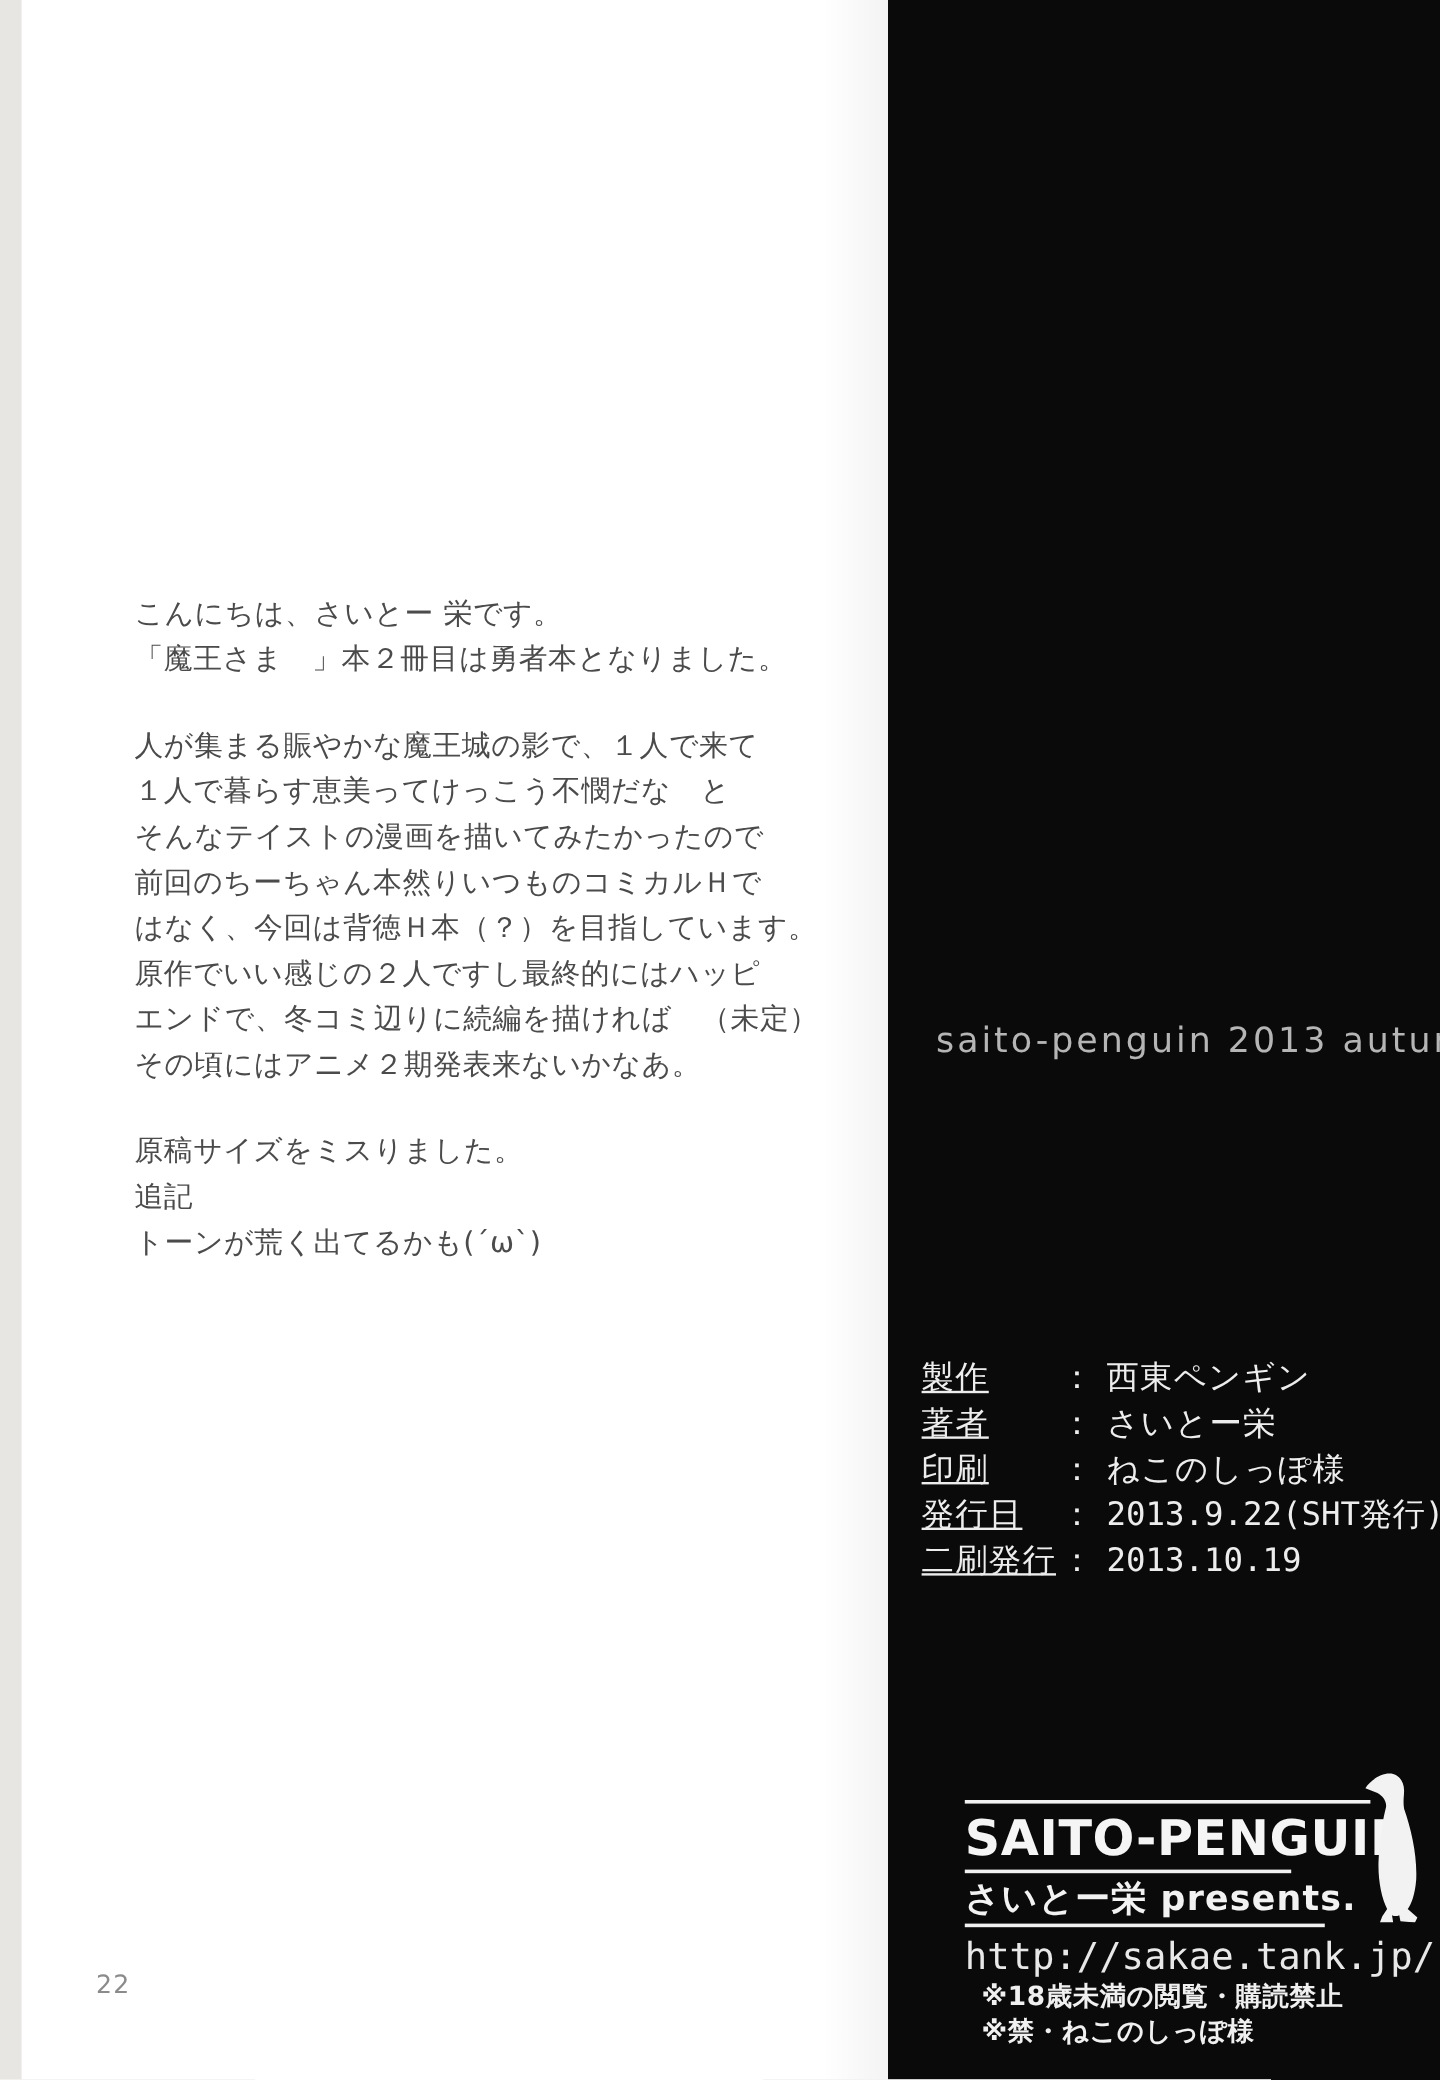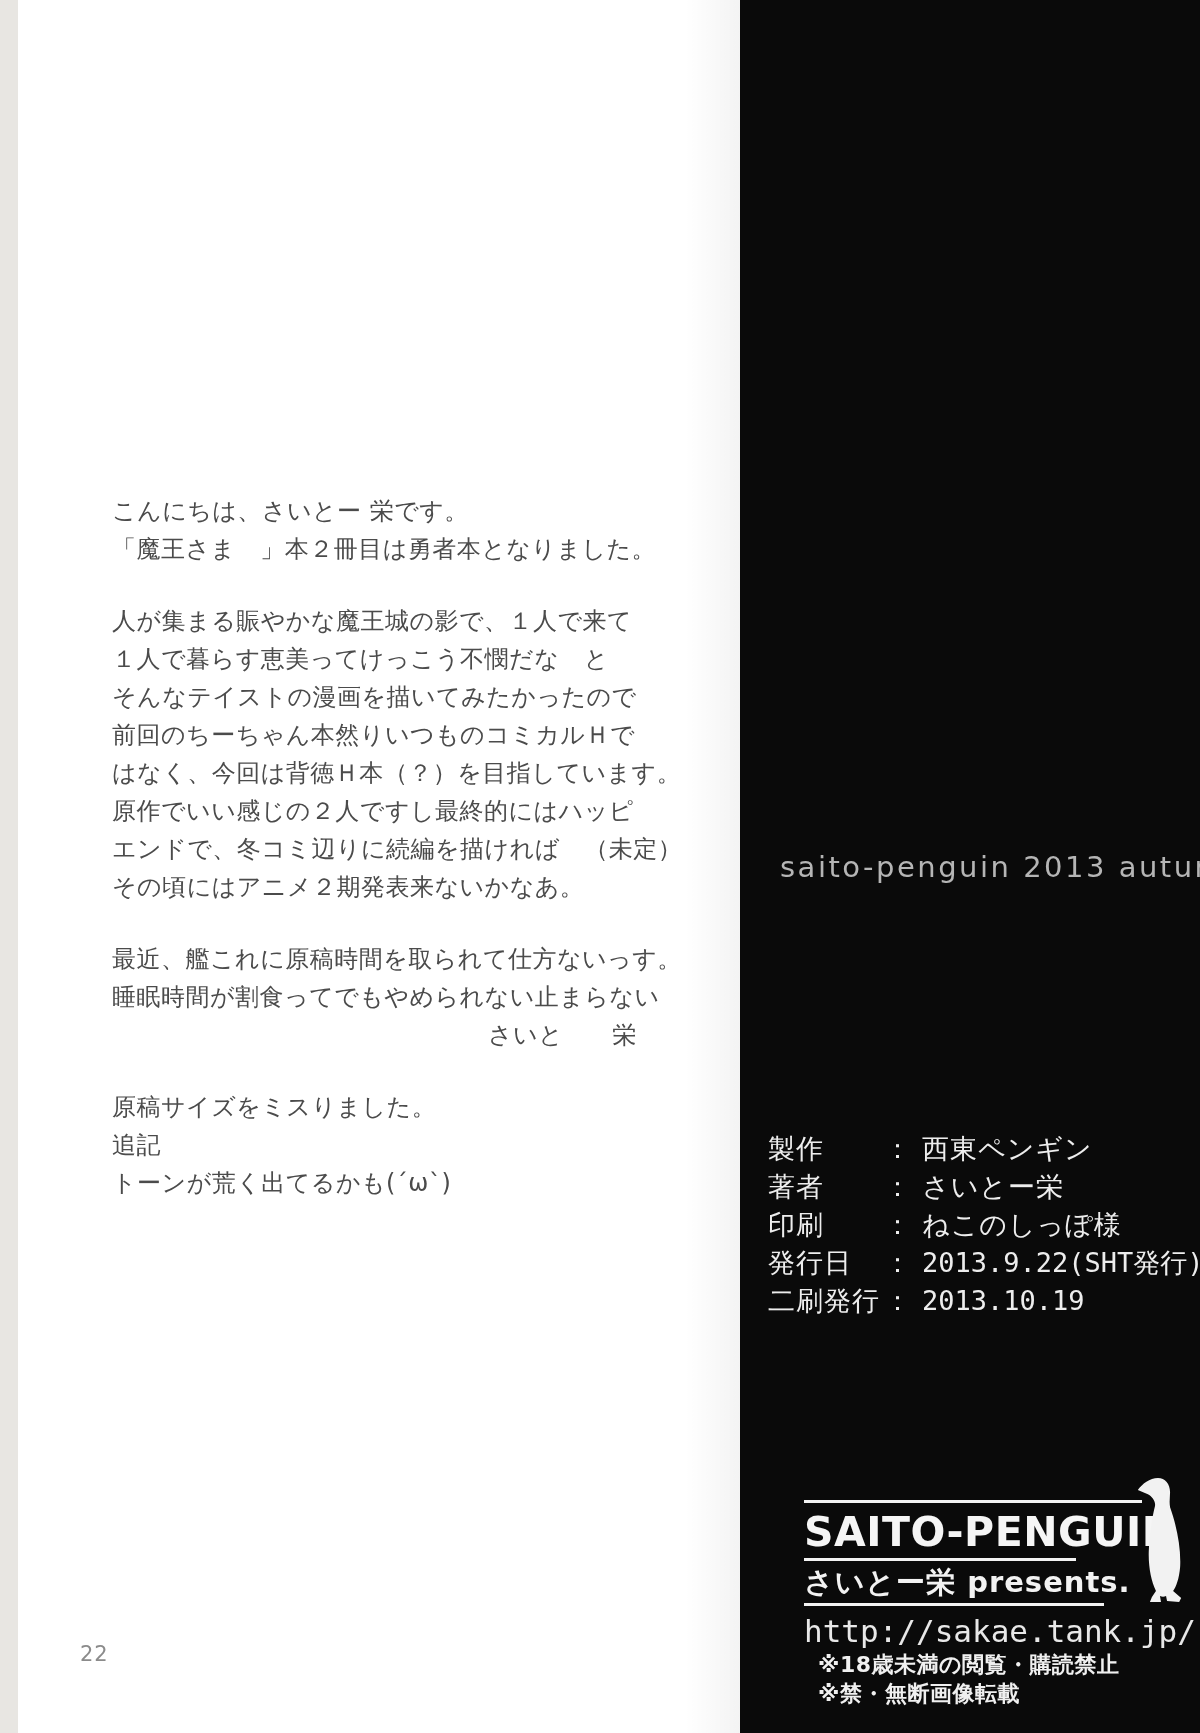--- a/index.html
+++ b/index.html
@@ -40,21 +40,21 @@
   .season-text{
     position:absolute;left:40px;top:850px;
     color:#b5b5b5;font-size:29px;letter-spacing:2.5px;font-weight:400;
     white-space:nowrap;
   }
   .credits{
     position:absolute;left:28px;top:1130px;
     font-size:27px;line-height:38px;color:#ededed;letter-spacing:1px;
   }
   .credit-row{display:flex;white-space:pre;}
-  .credit-label{display:inline-block;width:116px;}
+  .credit-label{display:inline-block;width:116px;text-decoration:underline;}
   .credit-sep{display:inline-block;margin-right:10px;}
   .credit-value{display:inline-block;}
   .credit-value.mono{font-family:"DejaVu Sans Mono",monospace;letter-spacing:0;}
   
   .logo-box{
     position:absolute;left:64px;top:1500px;width:350px;
   }
   .rule{background:#f2f2f2;height:3px;}
   .rule.top{width:338px;}
   .rule.mid{width:272px;margin-top:4px;}
@@ -93,25 +93,20 @@
     </div>
     <div class="para">
       <div class="line">人が集まる賑やかな魔王城の影で、１人で来て</div>
       <div class="line">１人で暮らす恵美ってけっこう不憫だな　と</div>
       <div class="line">そんなテイストの漫画を描いてみたかったので</div>
       <div class="line">前回のちーちゃん本然りいつものコミカルＨで</div>
       <div class="line">はなく、今回は背徳Ｈ本（？）を目指しています。</div>
       <div class="line">原作でいい感じの２人ですし最終的にはハッピ</div>
       <div class="line">エンドで、冬コミ辺りに続編を描ければ　（未定）</div>
       <div class="line">その頃にはアニメ２期発表来ないかなあ。</div>
-    </div>
-    <div class="para">
-      <div class="line">最近、艦これに原稿時間を取られて仕方ないっす。</div>
-      <div class="line">睡眠時間が割食ってでもやめられない止まらない</div>
-      <div class="signature-line">さいと　　栄</div>
     </div>
     <div class="para postscript">
       <div class="line">原稿サイズをミスりました。</div>
       <div class="line">追記</div>
       <div class="line">トーンが荒く出てるかも(´ω`)</div>
     </div>
   </div>
 
   <div class="page-number">22</div>
 
@@ -155,17 +150,17 @@
           C28,120 26,120 24,119
           L25,125 L14,125 L16,120 L20,114
           C15,104 12,88 13,72
           C14,52 17,38 19,30
           C20,25 16,20 12,18 Z"></path>
       </svg>
     </div>
 
     <div class="warnings">
       <div>※18歳未満の閲覧・購読禁止</div>
-      <div>※禁・無断画像転載</div>
+      <div>※禁・ねこのしっぽ様</div>
     </div>
 
   </div>
 </div>
 
 </body></html>

